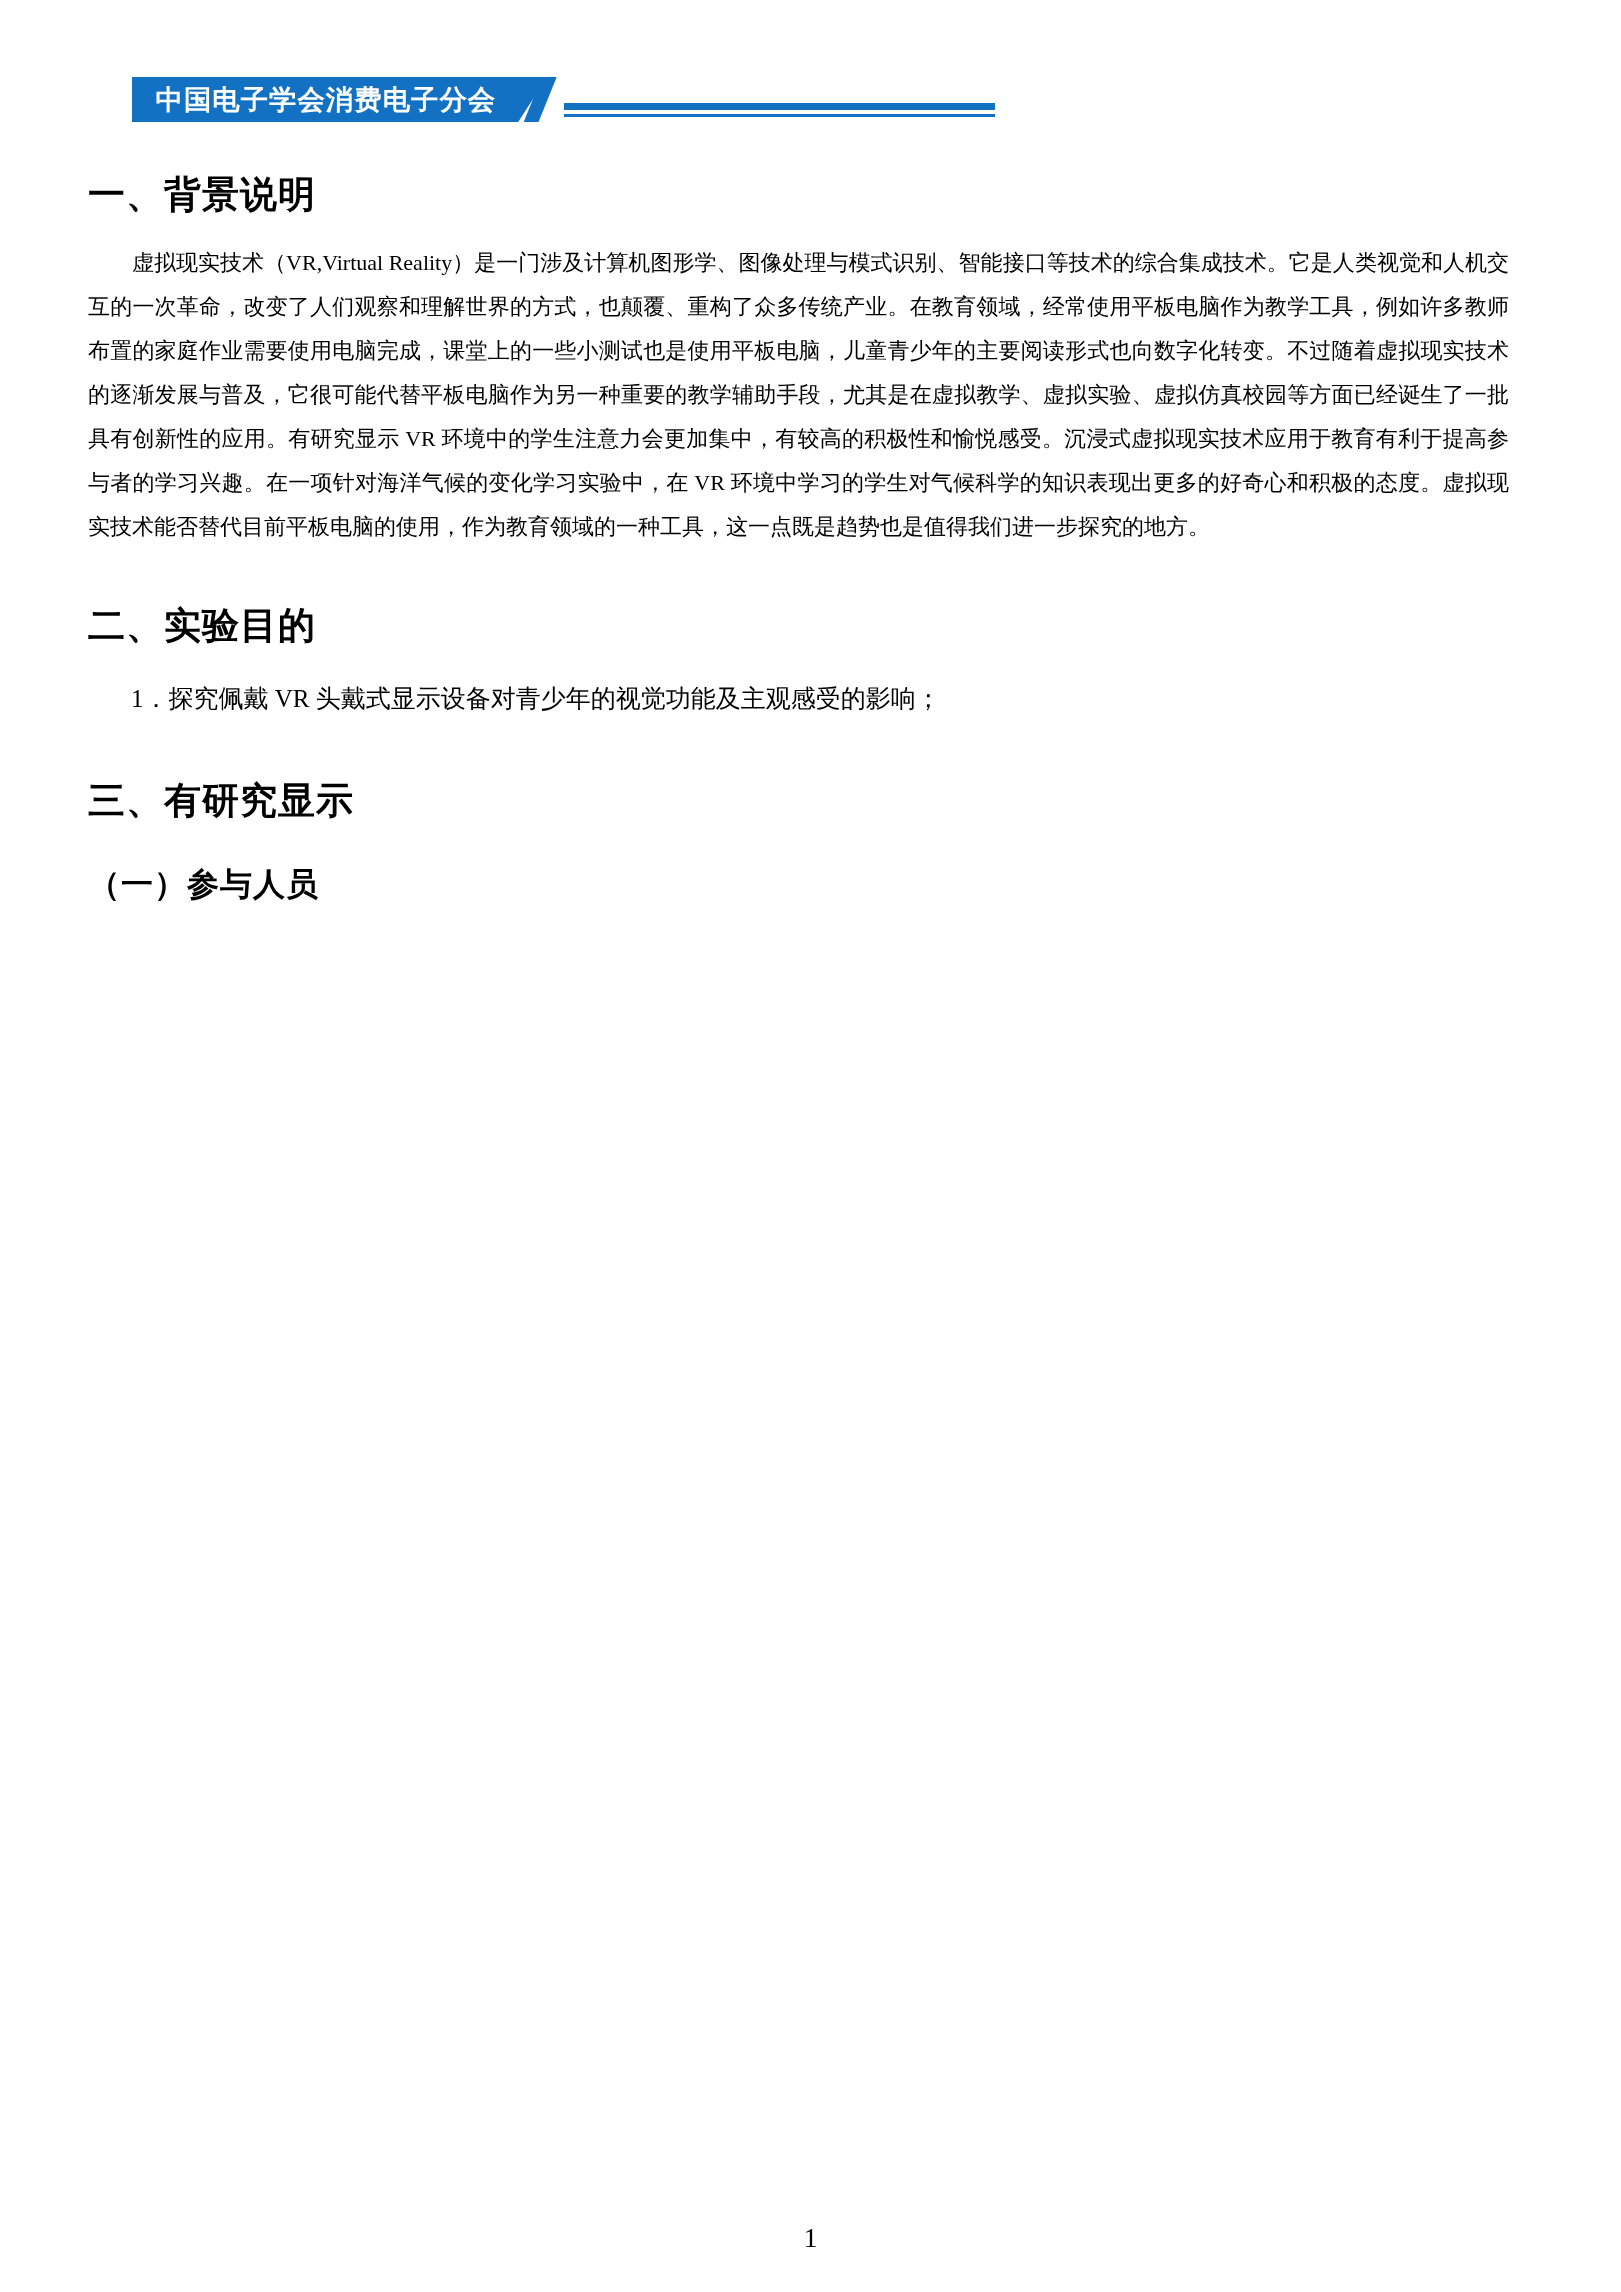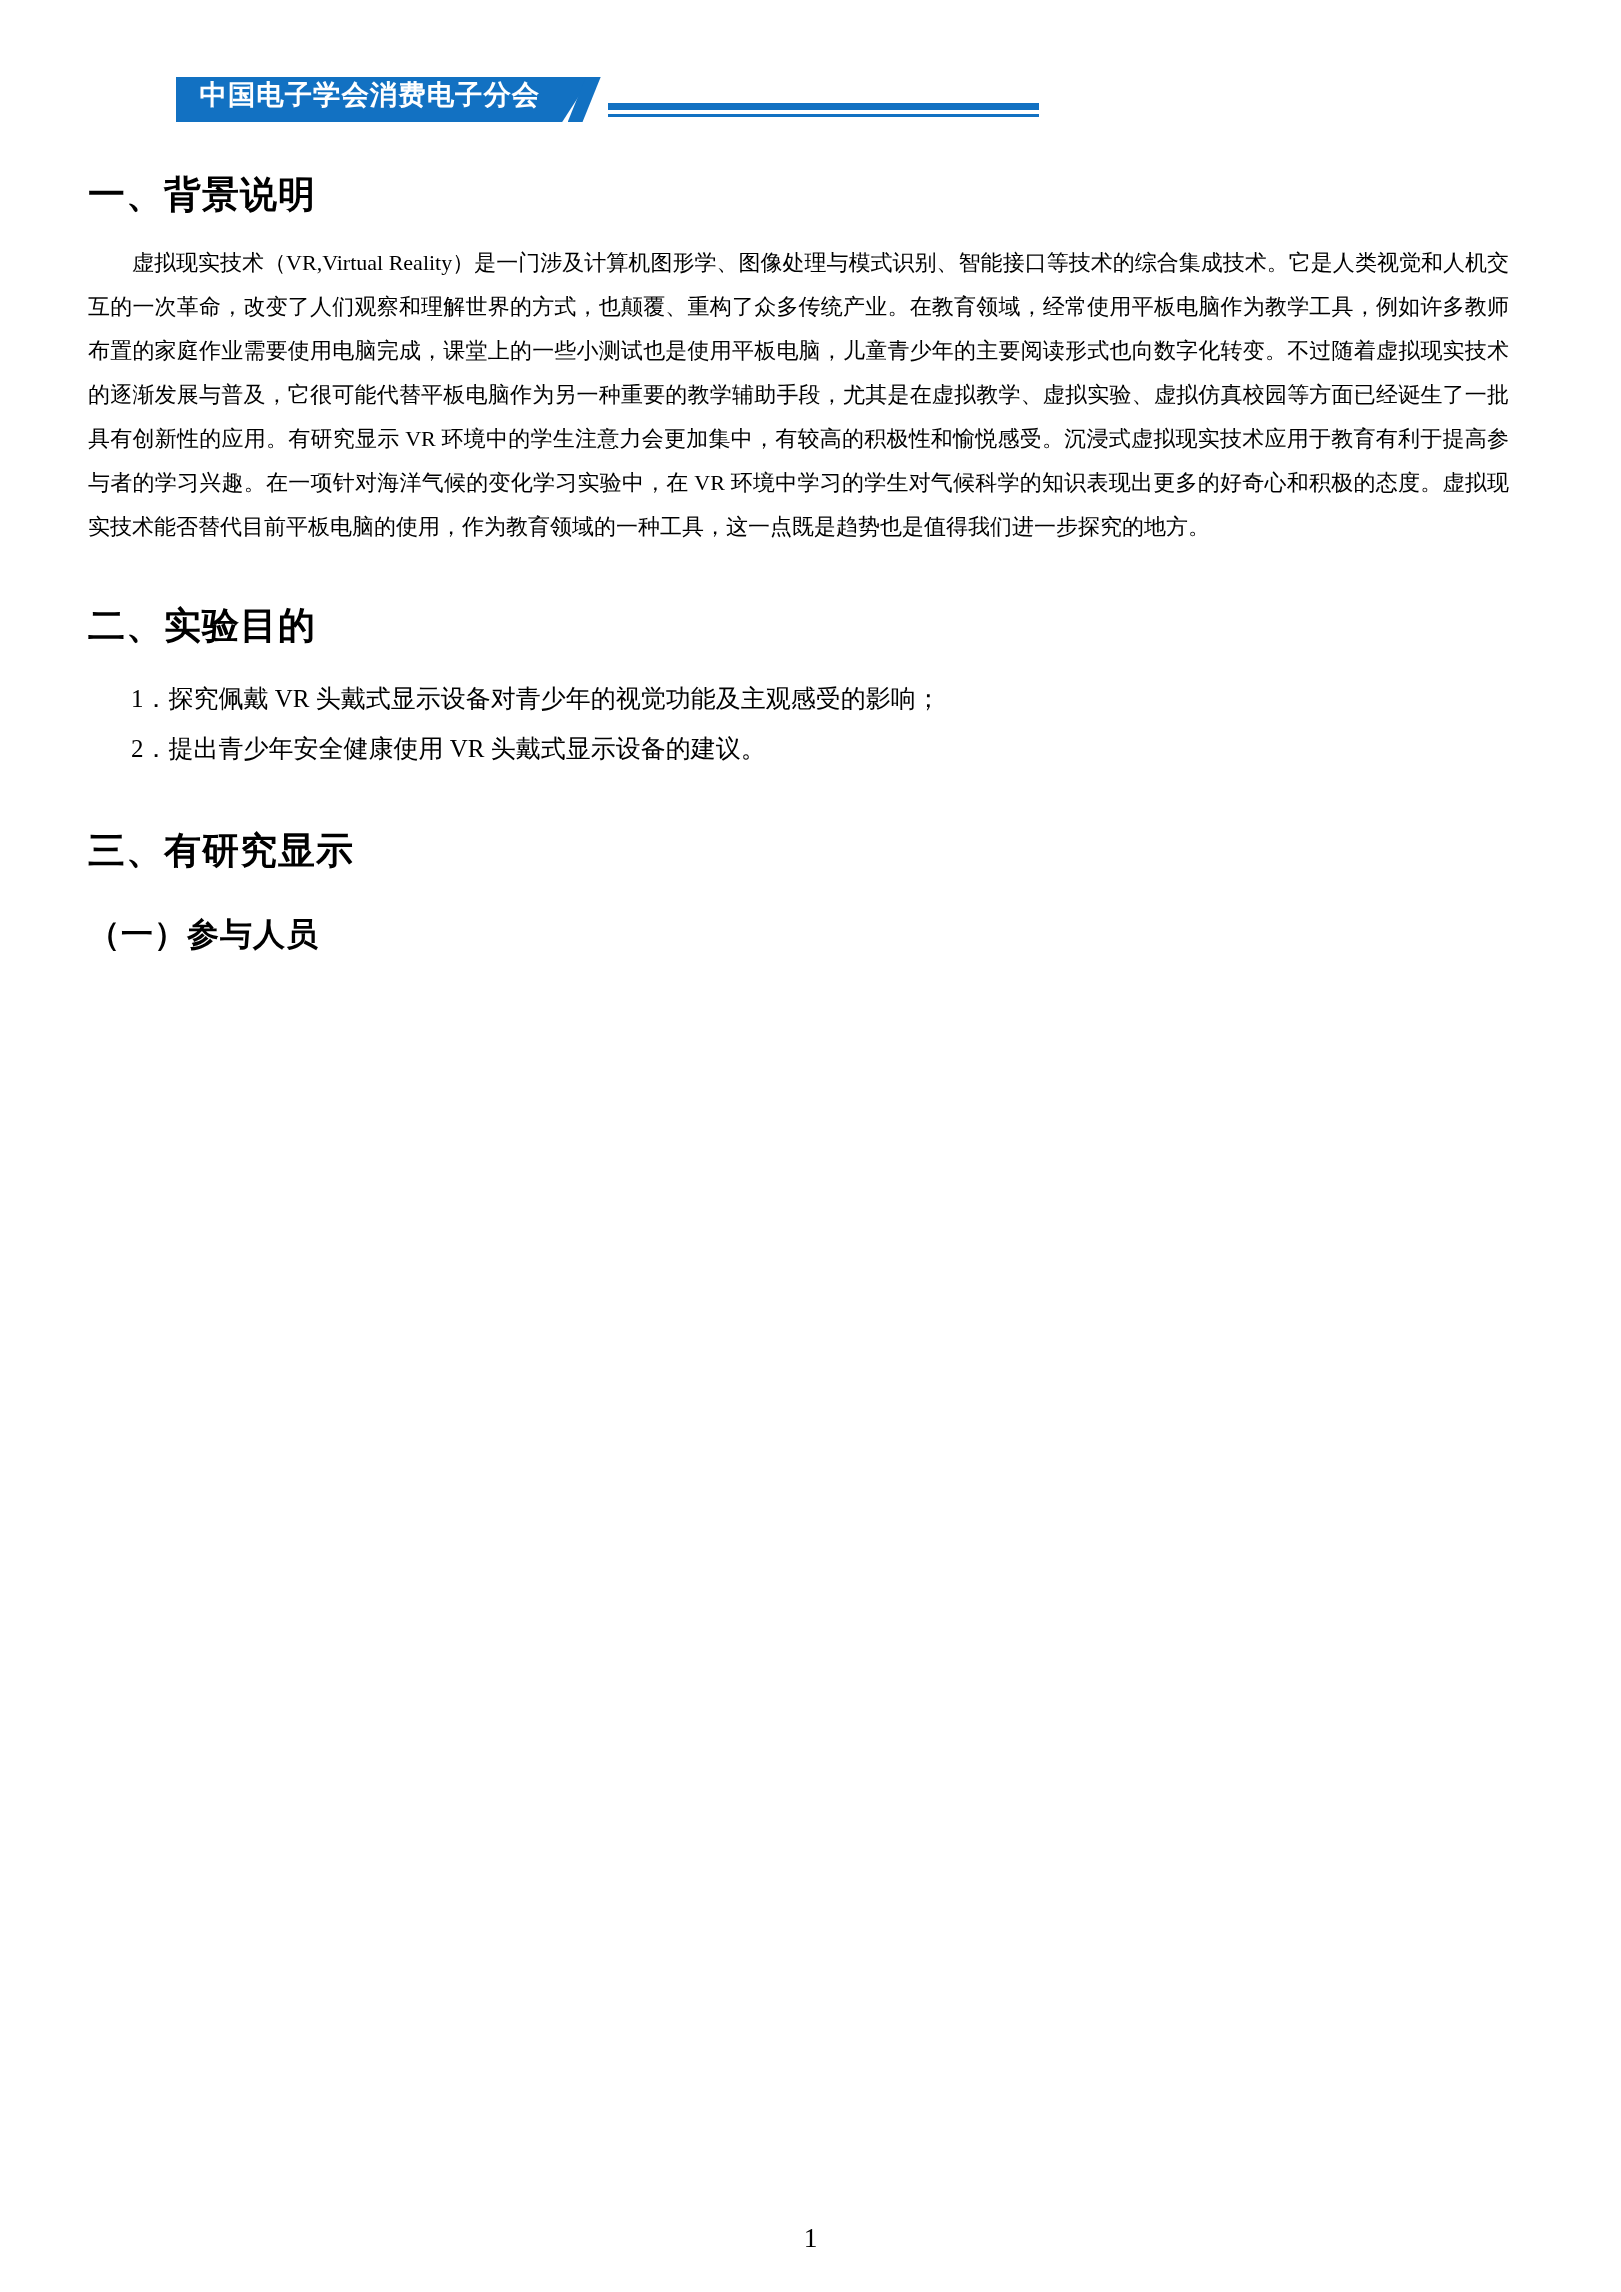--- a/index.html
+++ b/index.html
@@ -24,24 +24,23 @@
     top: 77px;
     left: 132px;
     display: flex;
     align-items: flex-end;
     height: 45px;
   }
   .banner {
     height: 45px;
     background: #1271C2;
     display: flex;
-    align-items: flex-start;
+    align-items: center;
     padding: 0 51px 0 23.5px;
     clip-path: polygon(0 0, 100% 0, calc(100% - 29px) 100%, 0 100%);
-    margin-left: 44px;
   }
   .banner-text {
     color: #ffffff;
     font-family: "Liberation Sans", "DejaVu Sans", sans-serif;
     font-weight: 700;
     font-size: 27.4px;
     letter-spacing: 1px;
     white-space: nowrap;
   }
   .banner-slash {
@@ -137,21 +136,20 @@
 
     <div class="h-major">一、背景说明</div>
 
     <p class="para">虚拟现实技术（VR,Virtual Reality）是一门涉及计算机图形学、图像处理与模式识别、智能接口等技术的综合集成技术。它是人类视觉和人机交互的一次革命，改变了人们观察和理解世界的方式，也颠覆、重构了众多传统产业。在教育领域，经常使用平板电脑作为教学工具，例如许多教师布置的家庭作业需要使用电脑完成，课堂上的一些小测试也是使用平板电脑，儿童青少年的主要阅读形式也向数字化转变。不过随着虚拟现实技术的逐渐发展与普及，它很可能代替平板电脑作为另一种重要的教学辅助手段，尤其是在虚拟教学、虚拟实验、虚拟仿真校园等方面已经诞生了一批具有创新性的应用。有研究显示 VR 环境中的学生注意力会更加集中，有较高的积极性和愉悦感受。沉浸式虚拟现实技术应用于教育有利于提高参与者的学习兴趣。在一项针对海洋气候的变化学习实验中，在 VR 环境中学习的学生对气候科学的知识表现出更多的好奇心和积极的态度。虚拟现实技术能否替代目前平板电脑的使用，作为教育领域的一种工具，这一点既是趋势也是值得我们进一步探究的地方。</p>
 
 
     <div class="h-major gap-large">二、实验目的</div>
 
     <div class="list-item">1．探究佩戴 VR 头戴式显示设备对青少年的视觉功能及主观感受的影响；</div>
 
-    <div class="list-item">2．提出青少年安全健康使用 VR 头戴式显示设备的建议。</div>
 
     <div class="h-major gap-large">三、有研究显示</div>
 
     <div class="h-sub">（一）参与人员</div>
 
 
   </div>
 
   <div class="page-number">1</div>
 

